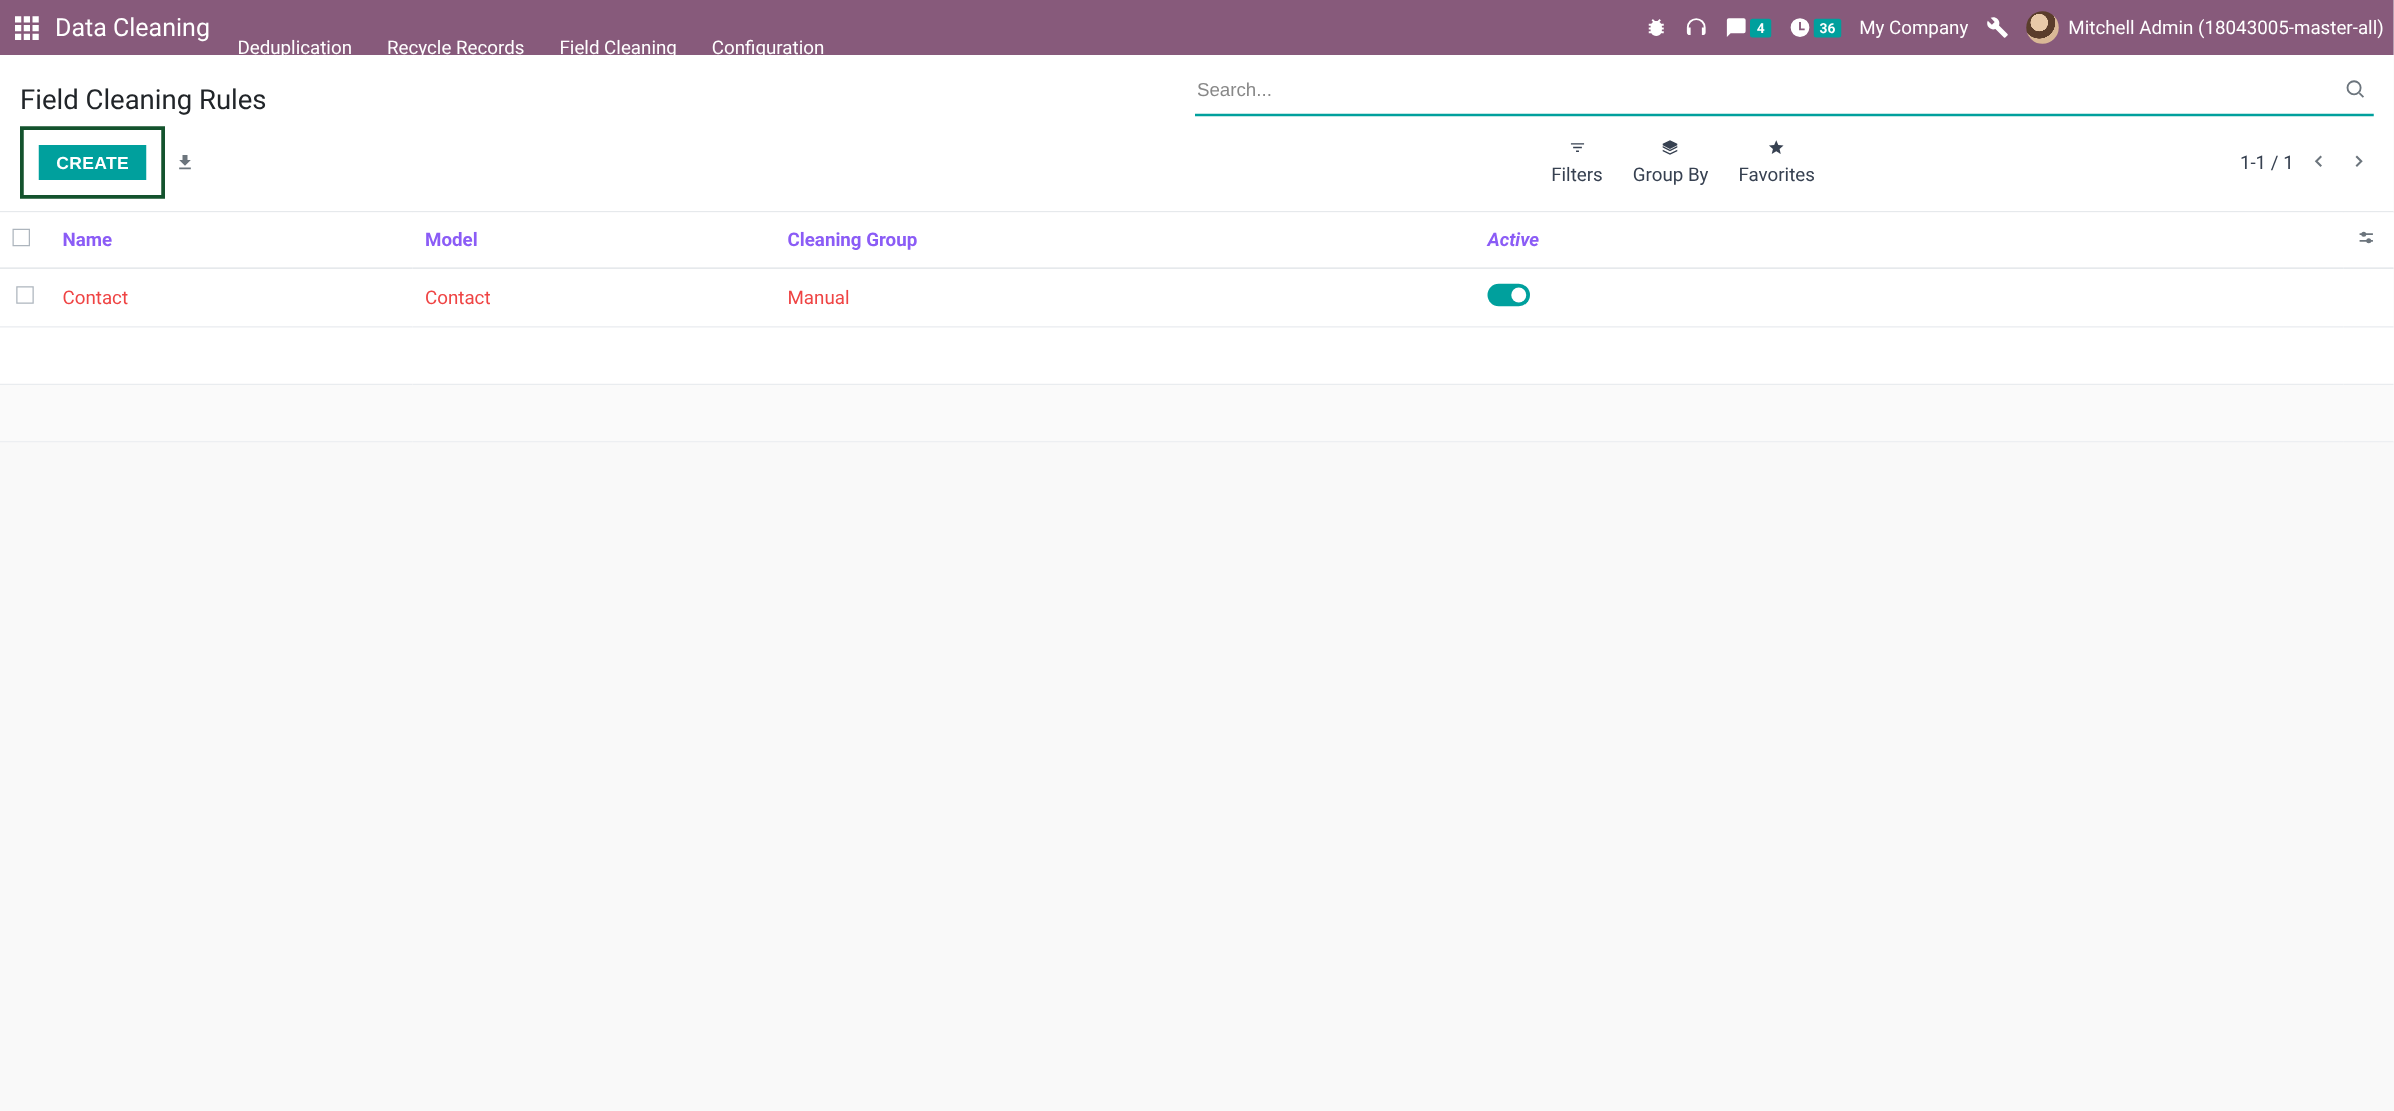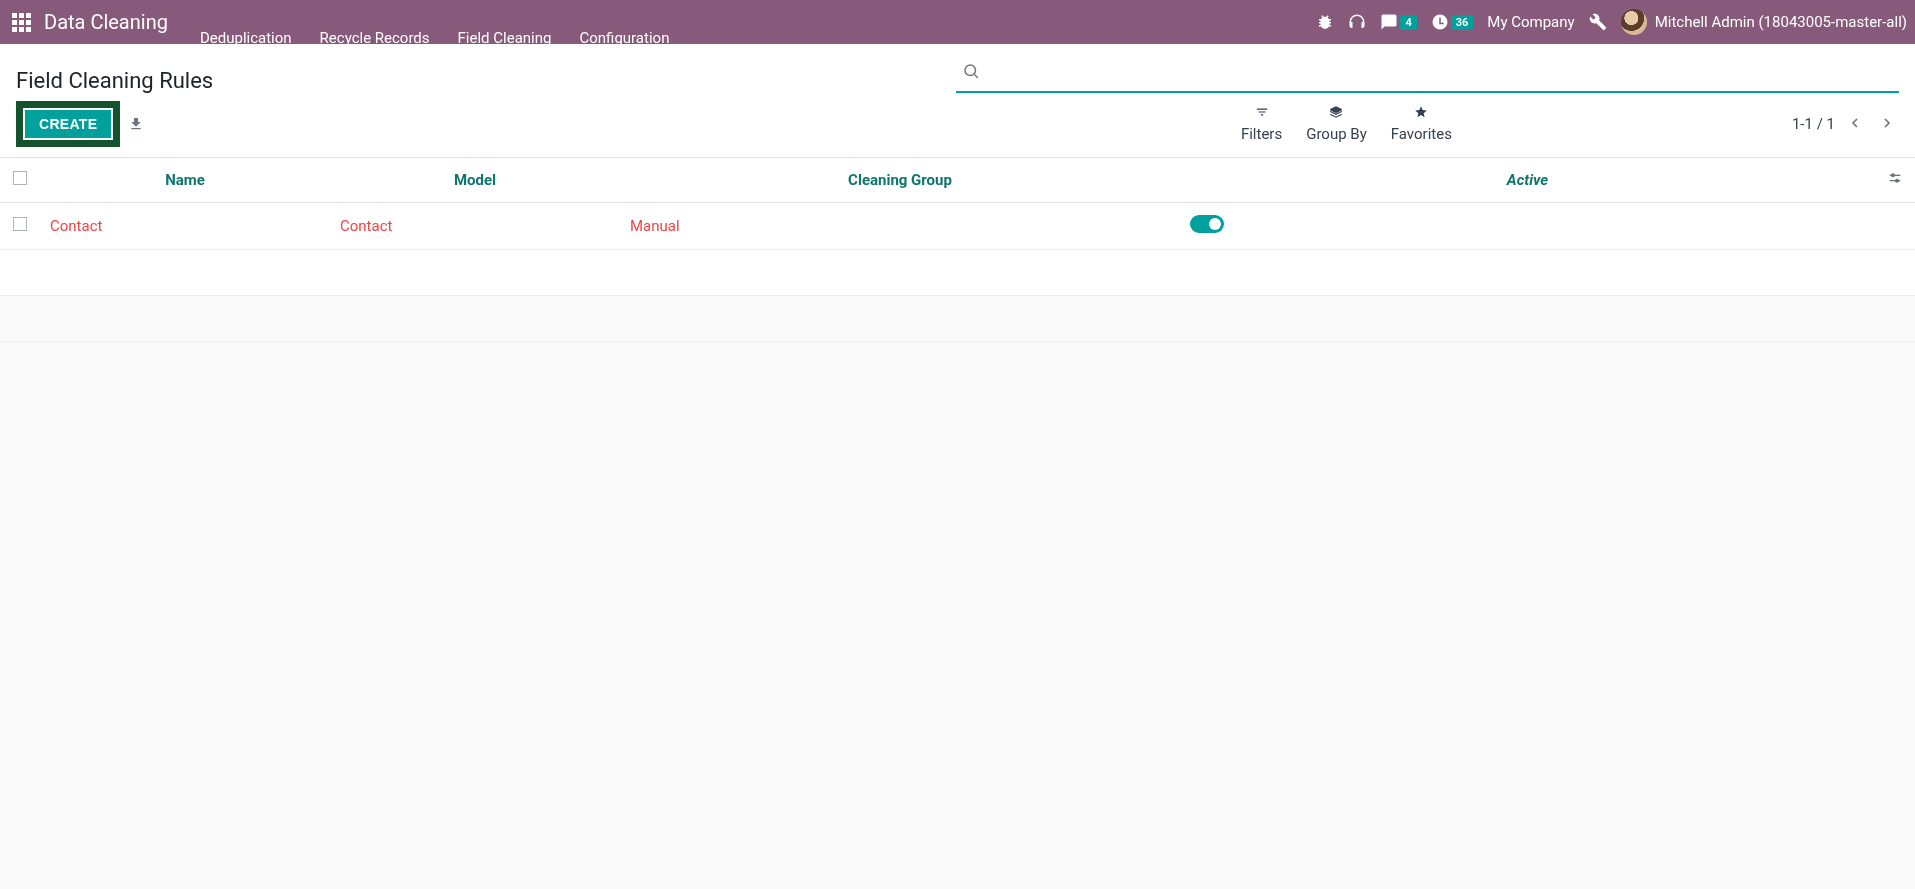--- a/index.html
+++ b/index.html
@@ -4,21 +4,21 @@
 <style>
   * { box-sizing: border-box; margin: 0; padding: 0; }
   body { font-family: -apple-system, "Segoe UI", Roboto, "Helvetica Neue", Arial, sans-serif; font-size: 14px; color: #374151; background: #f9f9f9; }
   
   
   .navbar { background: #875a7b; height: 44px; display: flex; align-items: center; padding: 0 8px; color: #fff; }
   .nav-left { display: flex; align-items: center; gap: 0; }
   .apps-icon { width: 26px; height: 26px; display: flex; align-items: center; justify-content: center; margin-right: 10px; cursor: pointer; }
   .apps-grid { display: grid; grid-template-columns: repeat(3, 5px); grid-template-rows: repeat(3, 5px); gap: 2px; }
   .apps-grid span { background: #fff; width: 5px; height: 5px; }
-  .app-title { font-size: 20px; font-weight: 400; margin-right: 18px; }
+  .app-title { font-size: 20px; font-weight: 400; margin-right: 8px; }
   .nav-menu { display: flex; align-items: center; margin-top: 32px; }
   .nav-menu a { color: #fff; text-decoration: none; padding: 0 14px; font-size: 15px; cursor: pointer; }
   .nav-right { margin-left: auto; display: flex; align-items: center; gap: 14px; }
   .nav-icon-btn { display: flex; align-items: center; justify-content: center; cursor: pointer; position: relative; }
   .nav-icon-svg { width: 18px; height: 18px; fill: #fff; }
   .badge { background: #00a09d; color: #fff; font-size: 11px; font-weight: 700; padding: 1px 5px; border-radius: 2px; margin-left: 2px; }
   .company-label { font-size: 15px; }
   .user-block { display: flex; align-items: center; gap: 8px; cursor: pointer; }
   .avatar { width: 26px; height: 26px; border-radius: 50%; background: radial-gradient(circle at 40% 35%, #e8c9a8 0 30%, #5a3d2b 31% 55%, #d9b896 56% 100%); }
   .user-name { font-size: 15px; }
@@ -28,38 +28,38 @@
   .cp-top { display: flex; align-items: flex-end; margin-bottom: 8px; }
   .page-title { font-size: 22px; font-weight: 400; color: #212529; flex: 1; }
   .search-wrap { flex: 1; display: flex; align-items: center; border-bottom: 2px solid #00a09d; padding: 4px 2px; }
   .search-input { border: none; outline: none; flex: 1; font-size: 15px; color: #495057; background: transparent; }
   .search-input::placeholder { color: #888; }
   .search-icon-btn { background: none; border: none; cursor: pointer; padding: 4px; }
   .search-icon-svg { width: 18px; height: 18px; stroke: #6c757d; fill: none; stroke-width: 2; }
   
   .cp-bottom { display: flex; align-items: center; }
   .cp-left { display: flex; align-items: center; gap: 8px; flex: 1; }
-  .create-highlight { border: 7px solid #14532d; padding: 2px; display: inline-block; }
+  .create-highlight { border: 3px solid #14532d; padding: 12px; display: inline-block; }
   .create-btn { background: #00a09d; color: #fff; border: none; padding: 6px 14px; font-size: 14px; font-weight: 700; letter-spacing: 0.3px; cursor: pointer; }
   .import-icon-btn { cursor: pointer; color: #6c757d; display: flex; align-items: center; }
   .import-icon-svg { width: 16px; height: 16px; fill: #6c757d; }
   
   .cp-right { display: flex; align-items: center; gap: 20px; }
   .search-opts { display: flex; align-items: center; gap: 24px; }
   .search-opt { display: flex; align-items: center; gap: 6px; cursor: pointer; font-size: 15px; color: #374151; flex-direction: column; }
   .opt-icon { width: 14px; height: 14px; fill: #374151; }
   .pager-block { display: flex; align-items: center; gap: 8px; margin-left: 320px; text-align: right; }
   .pager-text { font-size: 15px; color: #374151; }
   .pager-btn { background: none; border: none; cursor: pointer; padding: 2px 4px; }
   .chev { width: 16px; height: 16px; stroke: #6c757d; fill: none; stroke-width: 2.5; }
 
   
   .list-view { background: #fff; }
   .list-table { width: 100%; border-collapse: collapse; }
-  .list-table thead th { text-align: center; font-weight: 700; color: #0f766e; border-bottom: 1px solid #dee2e6; padding: 12px 10px; font-size: 15px; background:#fff; }
+  .list-table thead th { text-align: left; font-weight: 700; color: #8b5cf6; border-bottom: 1px solid #dee2e6; padding: 12px 10px; font-size: 15px; background:#fff; }
   .list-table tbody td { padding: 12px 10px; border-bottom: 1px solid #e9ecef; font-size: 15px; color: #ef4444; }
   .checkbox-cell { width: 40px; text-align: center; }
   .checkbox { width: 14px; height: 14px; border: 1px solid #adb5bd; background: #fff; display: inline-block; }
   .col-name { width: 290px; }
   .col-model { width: 290px; }
   .col-mode { width: 560px; }
   .col-active { width: auto; font-style: italic; }
   .col-opt { width: 40px; text-align: center; }
   .optional-icon { width: 16px; height: 16px; stroke: #6c757d; fill: none; stroke-width: 2; cursor: pointer; }
   .toggle-on { width: 34px; height: 18px; background: #00a09d; border-radius: 9px; position: relative; display: inline-block; }
@@ -127,20 +127,21 @@
       <div class="avatar"></div>
       <span class="user-name">Mitchell Admin (18043005-master-all)</span>
     </div>
   </div>
 </div>
 
 <div class="control-panel">
   <div class="cp-top">
     <div class="page-title">Field Cleaning Rules</div>
     <div class="search-wrap">
+      <input class="search-input" type="text" placeholder="Search..." style="">
       <button class="search-icon-btn">
         <svg class="search-icon-svg" viewBox="0 0 24 24">
             <circle cx="11" cy="11" r="7"></circle>
             <line x1="21" y1="21" x2="16.65" y2="16.65"></line>
           </svg>
       </button>
     </div>
   </div>
   <div class="cp-bottom">
     <div class="cp-left">

